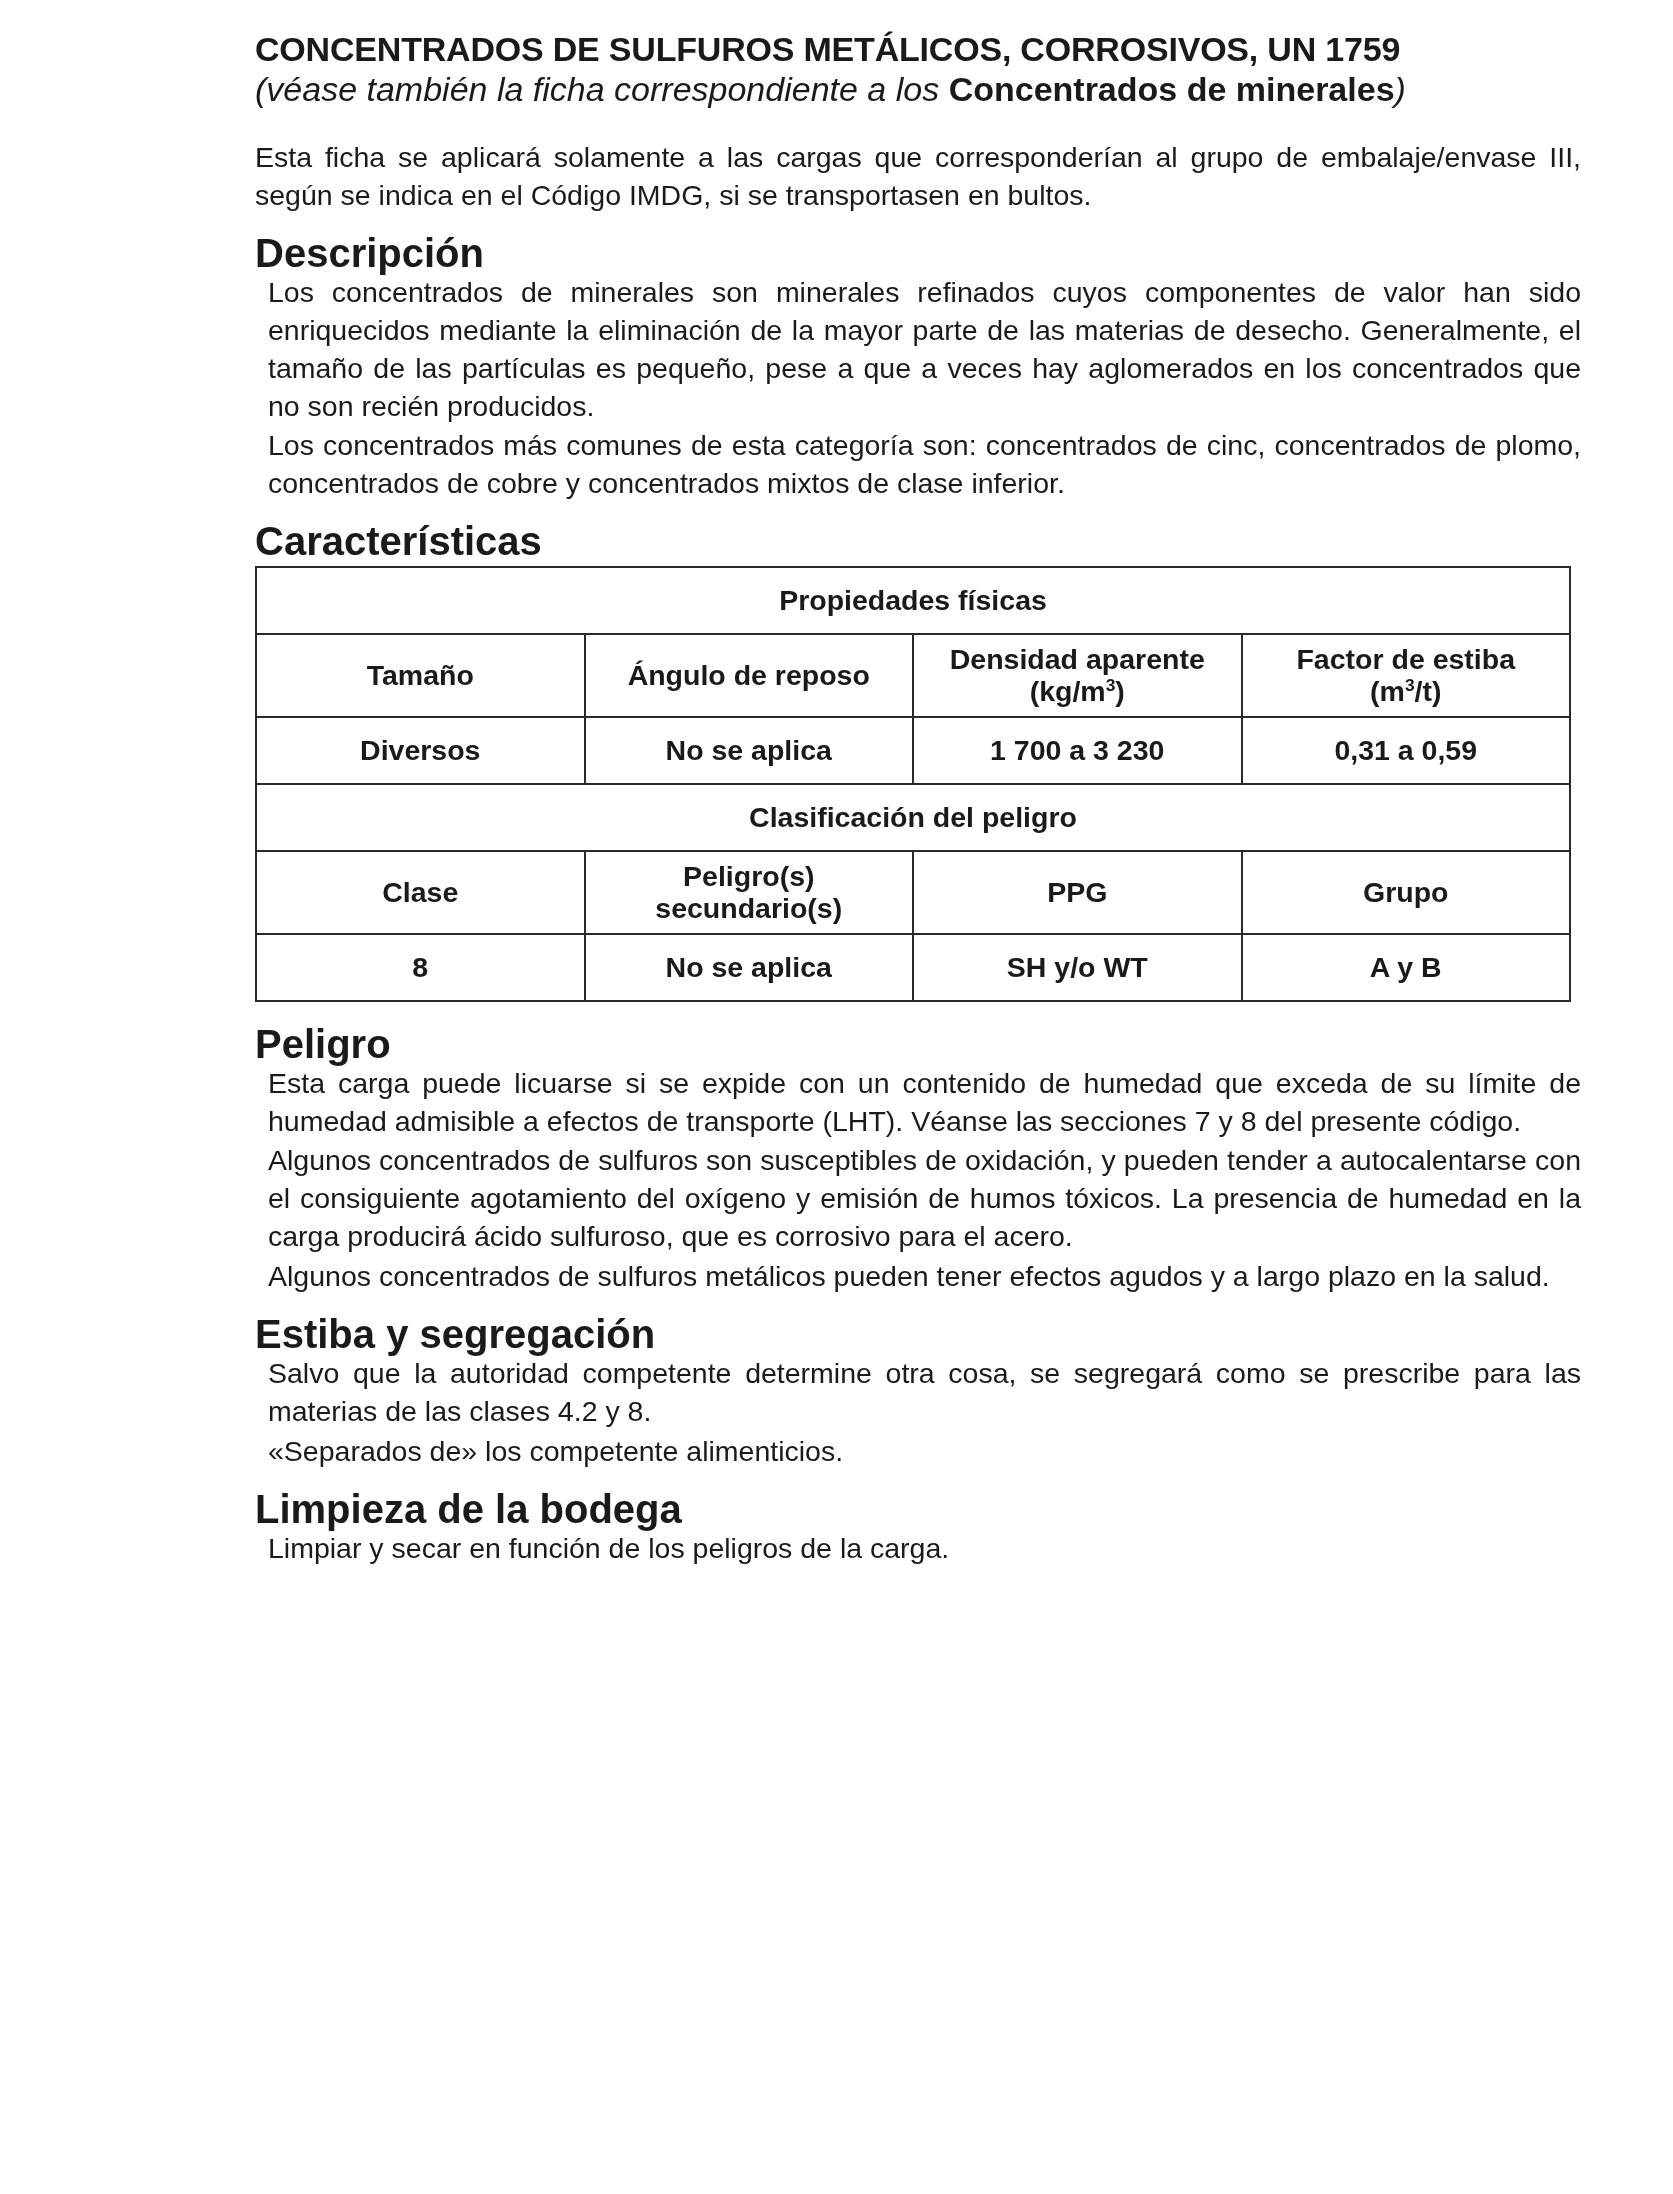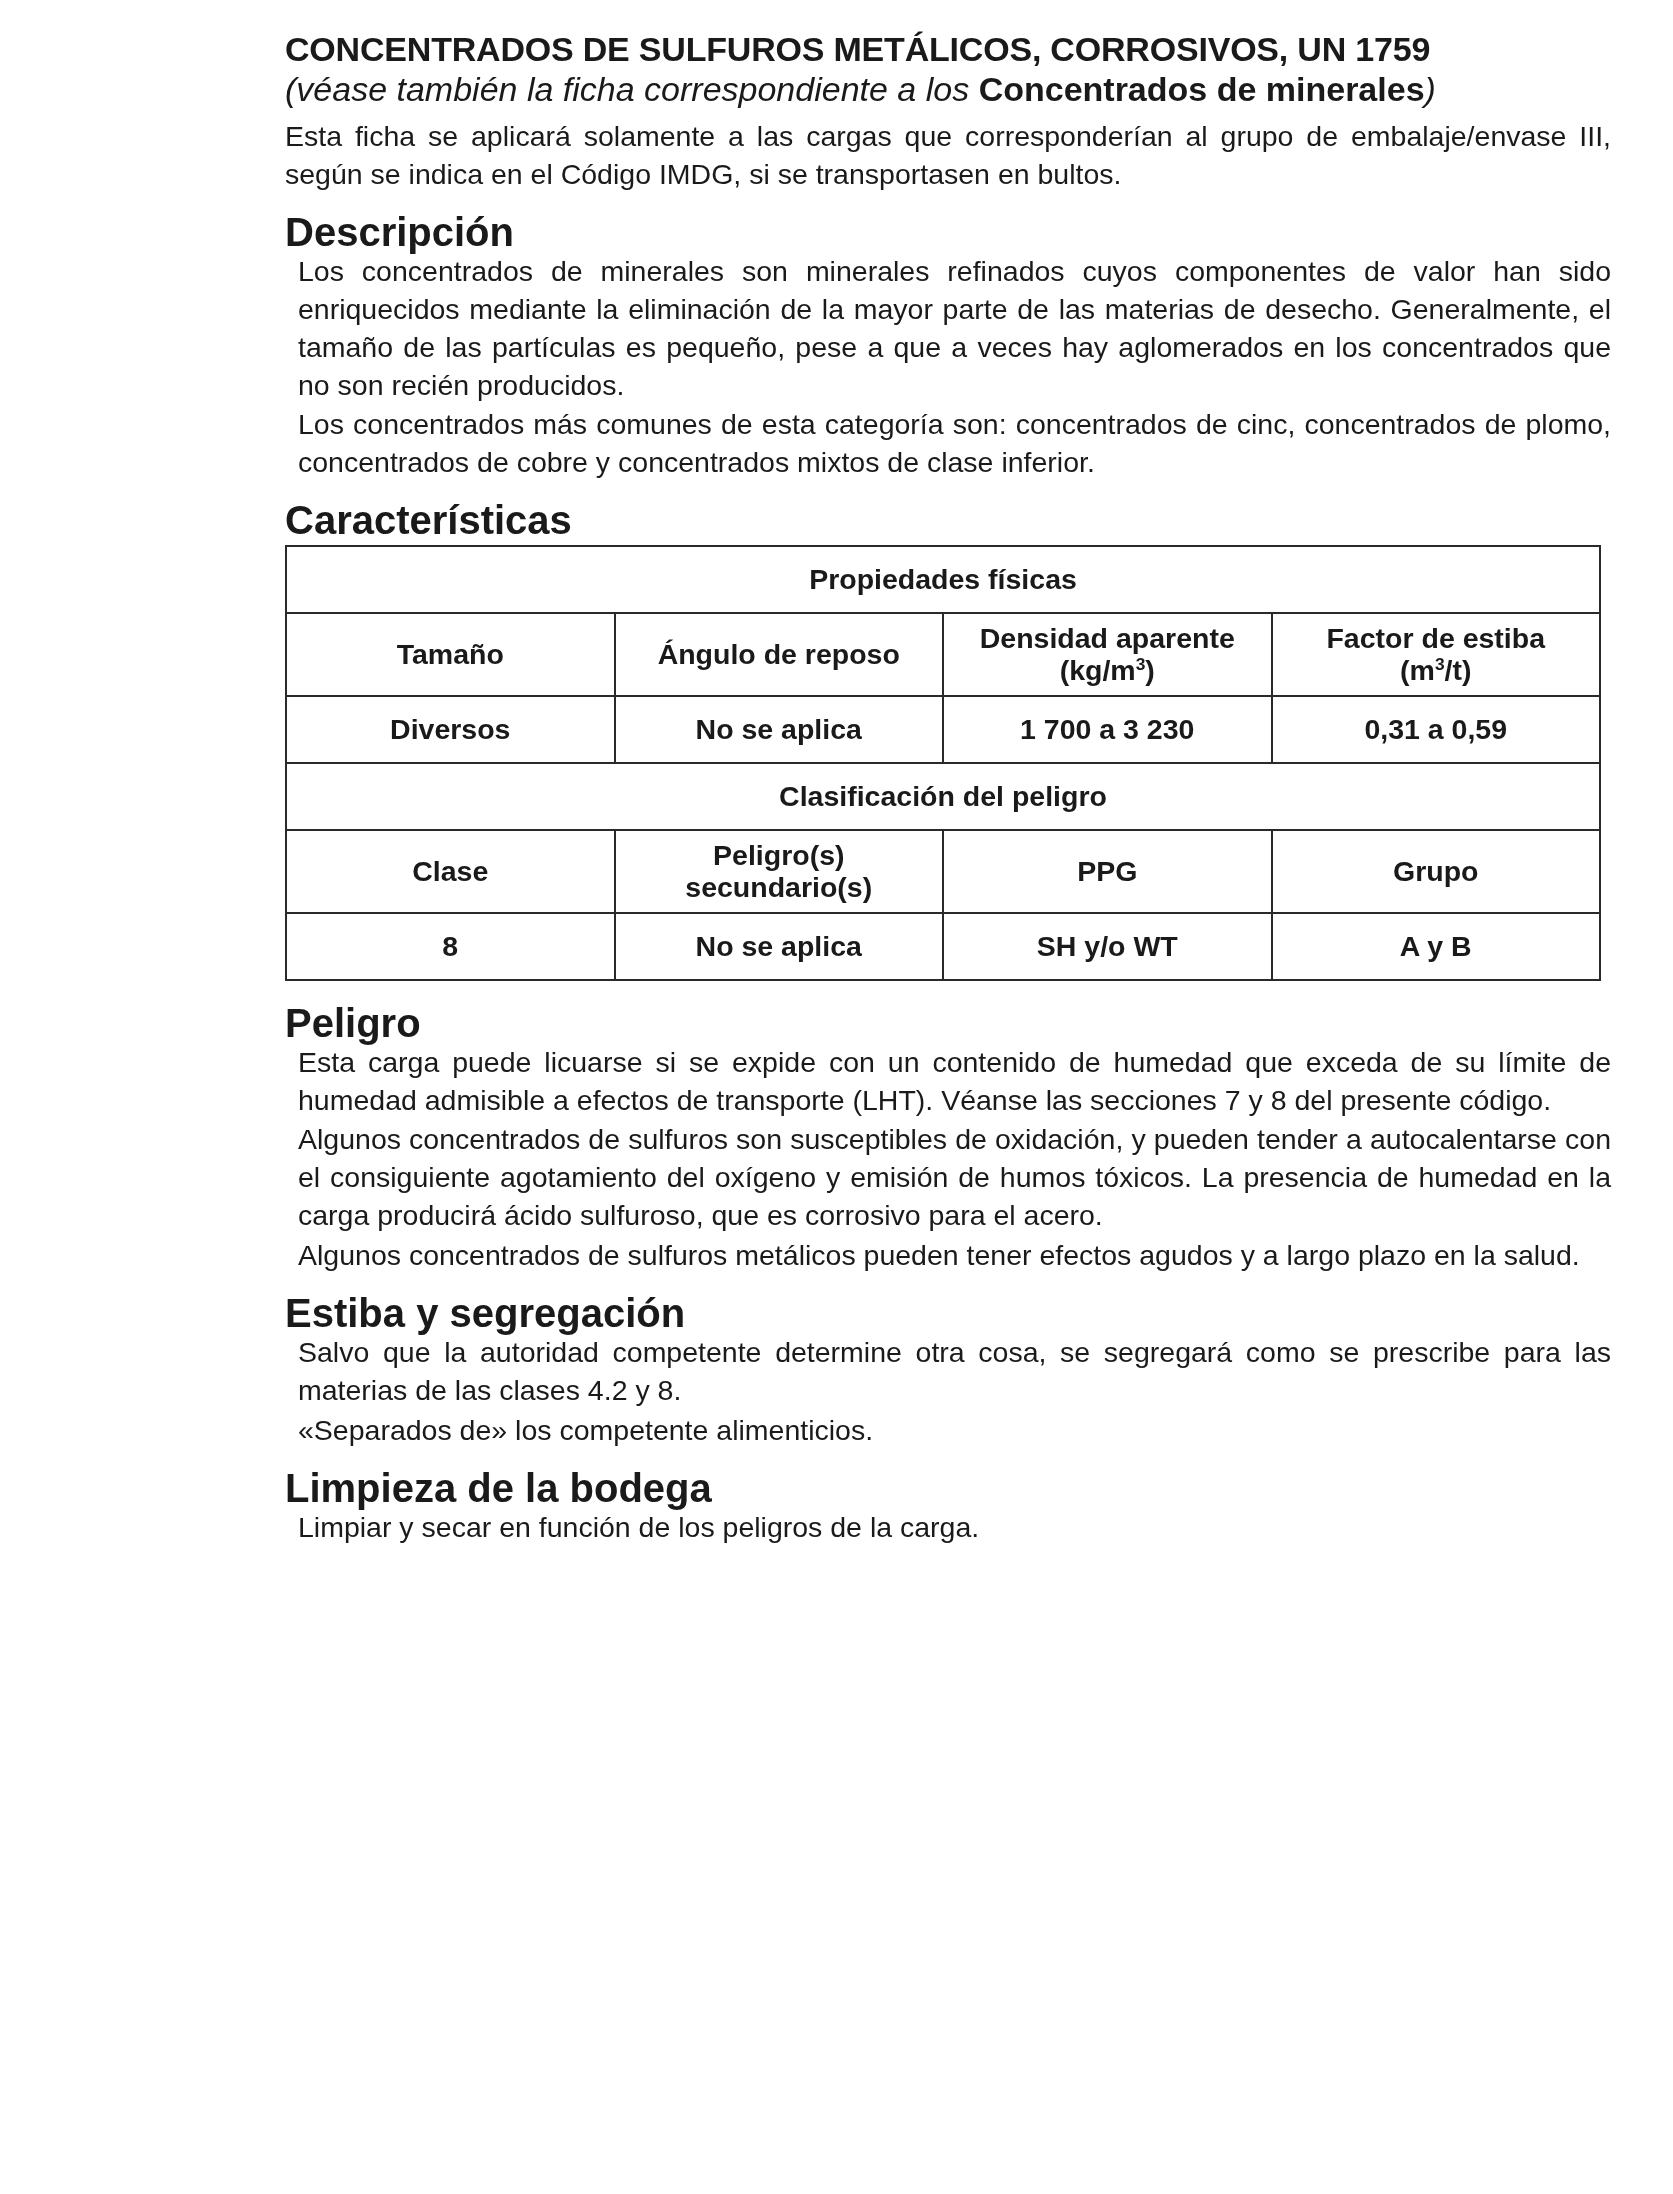--- a/index.html
+++ b/index.html
@@ -10,21 +10,21 @@
     body {
       width: 1673px;
       height: 2194px;
       position: relative;
       color: #1a1a1a;
       font-family: "Liberation Sans", "DejaVu Sans", sans-serif;
       overflow: hidden;
     }
     .page {
       position: absolute;
-      left: 285px;
+      left: 255px;
       top: 28.5px;
       width: 1326px;
     }
     .title {
       font-weight: bold;
       font-size: 34px;
       line-height: 40px;
       margin: 0;
       letter-spacing: -0.2px;
     }
@@ -35,21 +35,21 @@
     }
     .subtitle .it { font-style: italic; }
     .subtitle .bd { font-weight: bold; font-style: normal; }
 
     .para {
       font-size: 28.5px;
       line-height: 38px;
       margin: 0;
       text-align: justify;
     }
-    .intro { margin-top: 7px; }
+    .intro { margin-top: 28px; }
 
     .section-heading {
       font-weight: bold;
       font-size: 40px;
       line-height: 40px;
       margin: 19px 0 0 0;
     }
     .section-body .para { margin-bottom: 0; margin-left: 13px; }
     .section-body .para + .para { margin-top: 1.6px; }
 

